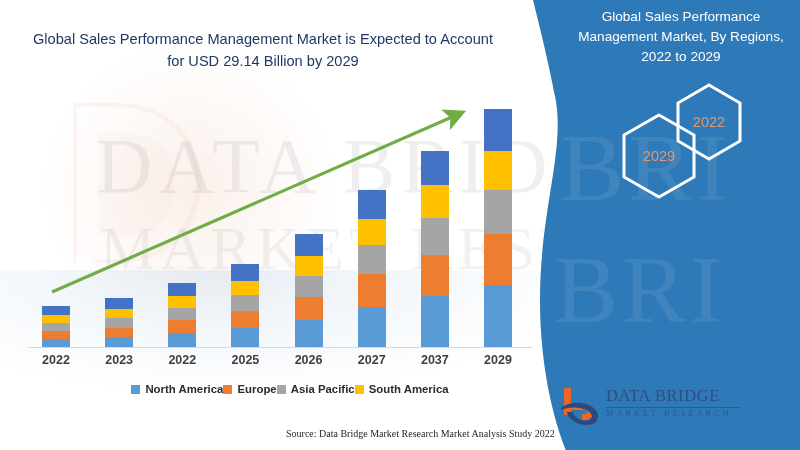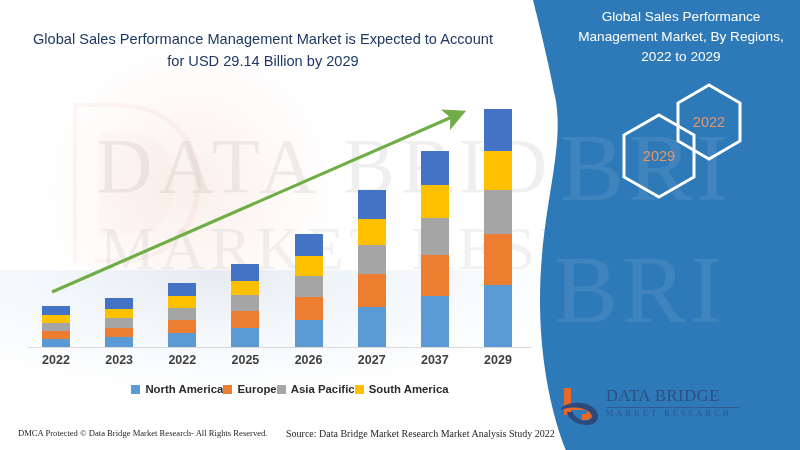--- a/index.html
+++ b/index.html
@@ -446,21 +446,20 @@
           <span class="legend-swatch" style="background: rgb(165, 165, 165);"></span>
           <span class="legend-label">Asia Pacific</span>
         </div>
         <div class="legend-item">
           <span class="legend-swatch" style="background: rgb(255, 192, 0);"></span>
           <span class="legend-label">South America</span>
         </div>
       </div>
 
     <div class="footer">
-      <div class="footer-left">DMCA Protected © Data Bridge Market Research- All Rights Reserved.</div>
       <div class="footer-right">Source: Data Bridge Market Research Market Analysis Study 2022</div>
     </div>
   </div>
 
   <div class="right-panel">
     <svg width="800" height="450" viewBox="0 0 800 450">
       <path d="M533 0 L800 0 L800 450 L566 450
                C566 450 540 392 540 300
                C540 208 566 150 555 96
                C548 58 533 0 533 0 Z" fill="#2E7AB8"></path>

